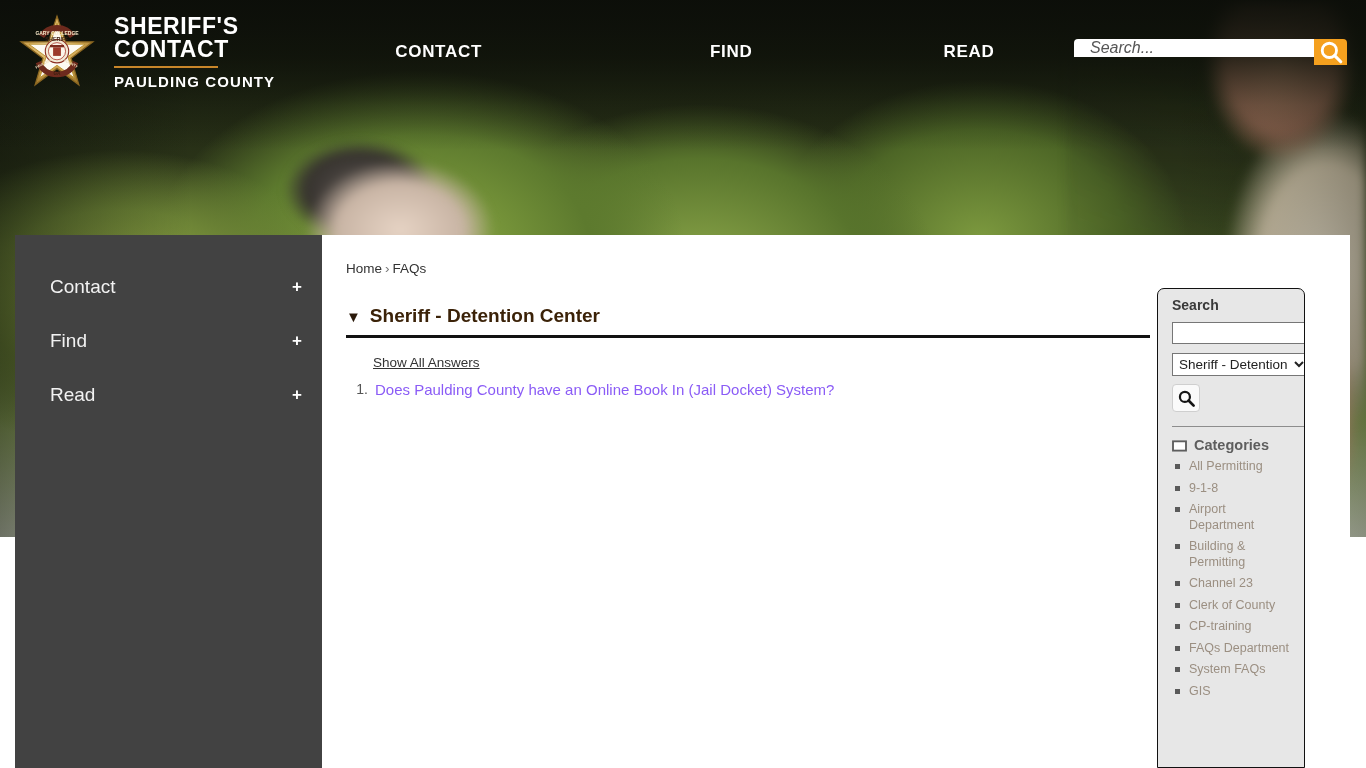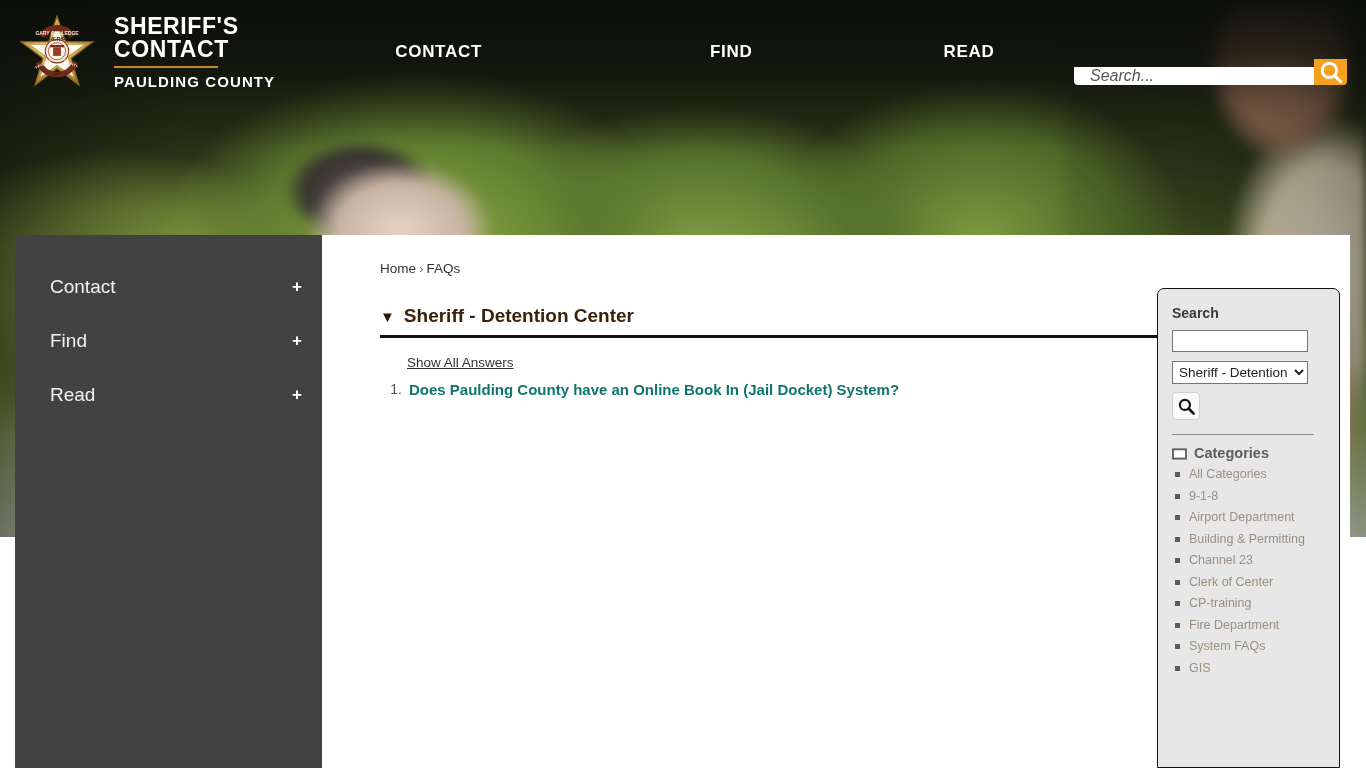--- a/index.html
+++ b/index.html
@@ -88,21 +88,21 @@
 
   .nav { display: flex; align-items: center; margin-left: 120px; }
   .nav-item {
     color: #fff; font-size: 17px; font-weight: 800; letter-spacing: .7px;
     text-decoration: none; cursor: pointer;
   }
   .nav-gap1 { width: 228px; } .nav-gap2 { width: 191px; }
 
   .hsearch {
     position: absolute; left: 1074px; top: 39px; width: 273px; height: 46px;
-    display: flex; align-items: flex-end; border-radius: 4px; overflow: hidden;
+    display: flex; align-items: flex-start; border-radius: 4px; overflow: hidden;
   }
   .hsearch input {
     flex: 1; border: none; outline: none; background: #fff;
     padding: 0 16px; font-size: 16px; font-style: italic; color: #444;
     font-family: "Liberation Sans", sans-serif;
   }
   .hsearch input::placeholder { color: #555; font-style: italic; }
   .hsearch-btn {
     width: 58px; background: #f5a01e; border: none; cursor: pointer;
     display: flex; align-items: center; justify-content: center;
@@ -117,47 +117,47 @@
     display: flex; align-items: center; justify-content: space-between;
     padding: 0 20px 0 35px; height: 54px; cursor: pointer;
   }
   .side-item:nth-of-type(1) { margin-top: 25px; }
   .side-label { color: #f2f2f2; font-size: 19px; }
   .side-plus { color: #fff; font-size: 17px; font-weight: 700; }
 
   
   .content {
     position: absolute; left: 322px; top: 235px; width: 1028px; height: 533px;
-    background: #fff; z-index: 10; padding-left: 34px;
+    background: #fff; z-index: 10;
   }
   .breadcrumb { padding: 26px 0 0 24px; font-size: 13.5px; color: #333; }
   .breadcrumb a { color: #333; text-decoration: none; cursor: pointer; }
   .bc-sep { color: #777; margin: 0 3px; }
 
   .faq-head {
     margin: 29px 24px 0 24px; padding-bottom: 8px; border-bottom: 3px solid #111;
     display: flex; align-items: center; width: 804px;
   }
   .faq-caret { color: #2b1a0b; font-size: 15px; margin-right: 9px; }
   .faq-title { color: #3b2208; font-size: 19px; font-weight: 700; }
 
   .show-all {
     display: inline-block; margin: 17px 0 0 51px; font-size: 13.5px;
     color: #333; text-decoration: underline; cursor: pointer;
   }
   .q-list { margin: 10px 0 0 24px; list-style: none; }
   .q-item { display: flex; font-size: 15px; }
   .q-num { color: #555; width: 22px; text-align: right; margin-right: 7px; font-size: 14px; }
-  .q-text { color: #0f766e; font-weight: 700; cursor: pointer; }
+  .q-text { color: #8b5cf6; font-weight: 400; cursor: pointer; }
 
   
   .widget {
-    position: absolute; left: 1157px; top: 288px; width: 183px; height: 480px;
+    position: absolute; left: 1157px; top: 288px; width: 148px; height: 480px;
     background: #e7e7e7; border: 1px solid #111; border-radius: 7px 7px 0 0;
-    padding: 16px 14px; z-index: 11; overflow: hidden;
+    padding: 8px 14px; z-index: 11; overflow: hidden;
   }
   .w-title { font-size: 14px; font-weight: 700; color: #3a3a3a; margin-bottom: 9px; }
   .w-input {
     width: 136px; height: 22px; border: 1px solid #767676; background: #fff;
     font-family: "Liberation Sans", sans-serif; font-size: 13px; padding: 0 4px;
   }
   .w-select {
     margin-top: 9px; width: 136px; height: 23px; border: 1px solid #767676;
     background: #fff; font-family: "Liberation Sans", sans-serif;
     font-size: 13.5px; color: #222; padding: 0 2px;
@@ -303,26 +303,26 @@
     <div class="w-rule"></div>
 
     <div class="w-cat-head">
       <svg width="15" height="13" viewBox="0 0 16 14">
         <rect x="1" y="2.5" width="14" height="10" fill="#fff" stroke="#5e5e5e" stroke-width="2"></rect>
       </svg>
       <span class="w-cat-title">Categories</span>
     </div>
 
     <ul class="w-cats">
-      <li>All Categories</li>
+      <li>All Permitting</li>
       <li>9-1-8</li>
       <li>Airport Department</li>
       <li>Building &amp; Permitting</li>
       <li>Channel 23</li>
-      <li>Clerk of Center</li>
+      <li>Clerk of County</li>
       <li>CP-training</li>
-      <li>Fire Department</li>
+      <li>FAQs Department</li>
       <li>System FAQs</li>
       <li>GIS</li>
     </ul>
   </div>
 
 </div>
 
 </body></html>

